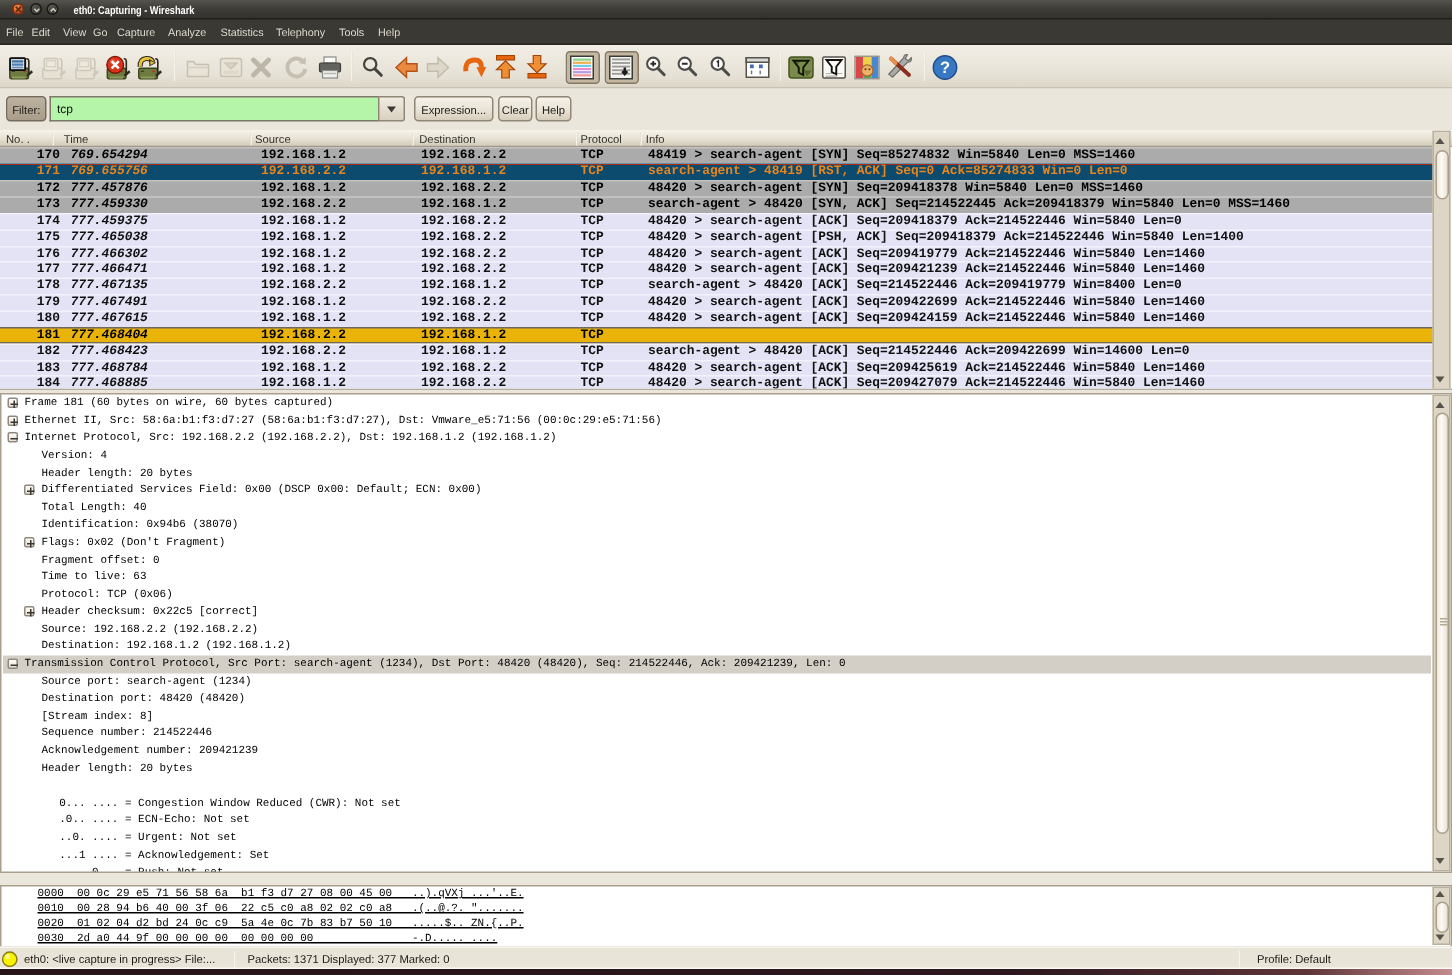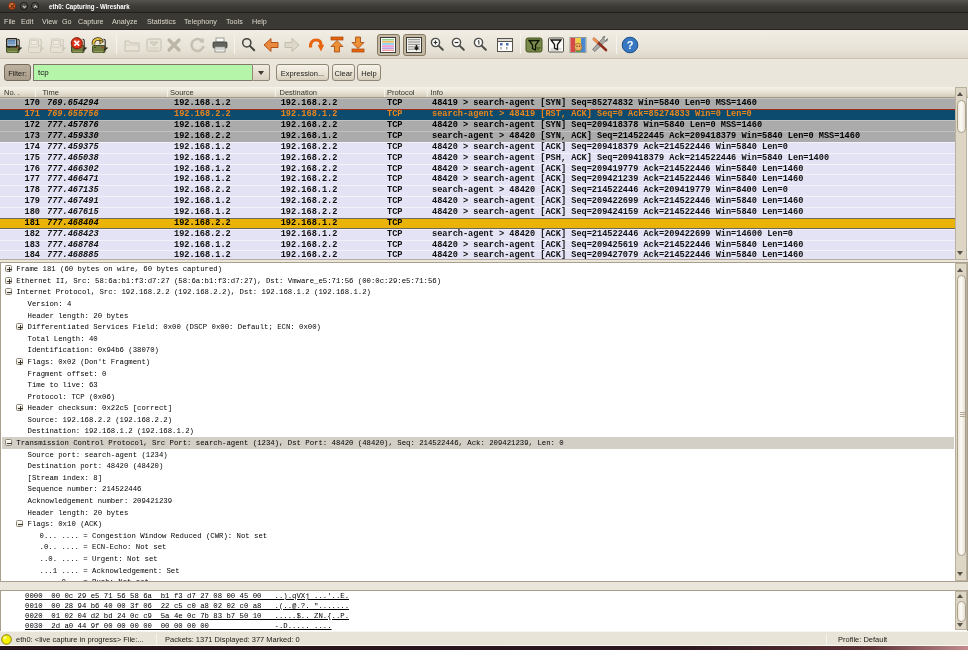--- a/index.html
+++ b/index.html
@@ -493,26 +493,20 @@
 </div>
 <div class="drow" style="top:220.41px">
 <span class="t" style="left:25.6px">Sequence number: 214522446</span>
 </div>
 <div class="drow" style="top:232.00px">
 <span class="t" style="left:25.6px">Acknowledgement number: 209421239</span>
 </div>
 <div class="drow" style="top:243.59px">
 <span class="t" style="left:25.6px">Header length: 20 bytes</span>
 </div>
-<div class="drow" style="top:255.18px">
-<span class="expander minus" style="left:13.8px;top:1.8px;">
-        <i></i>
-      </span>
-<span class="t" style="left:25.6px">Flags: 0x10 (ACK)</span>
-</div>
 <div class="drow" style="top:266.77px">
 <span class="t" style="left:37.5px">0... .... = Congestion Window Reduced (CWR): Not set</span>
 </div>
 <div class="drow" style="top:278.36px">
 <span class="t" style="left:37.5px">.0.. .... = ECN-Echo: Not set</span>
 </div>
 <div class="drow" style="top:289.95px">
 <span class="t" style="left:37.5px">..0. .... = Urgent: Not set</span>
 </div>
 <div class="drow" style="top:301.54px">

